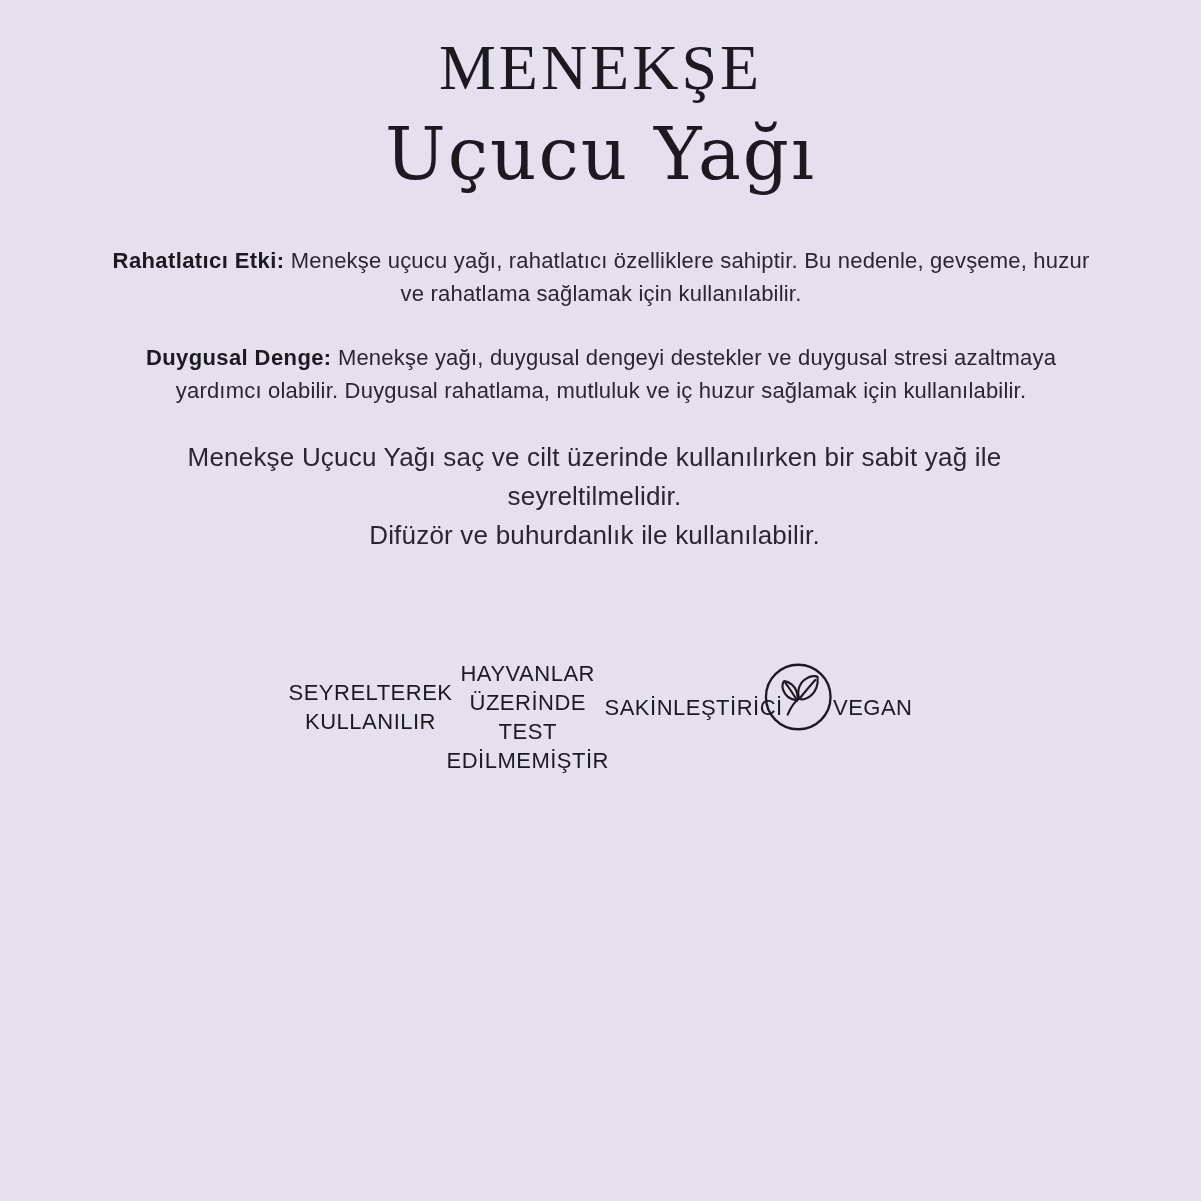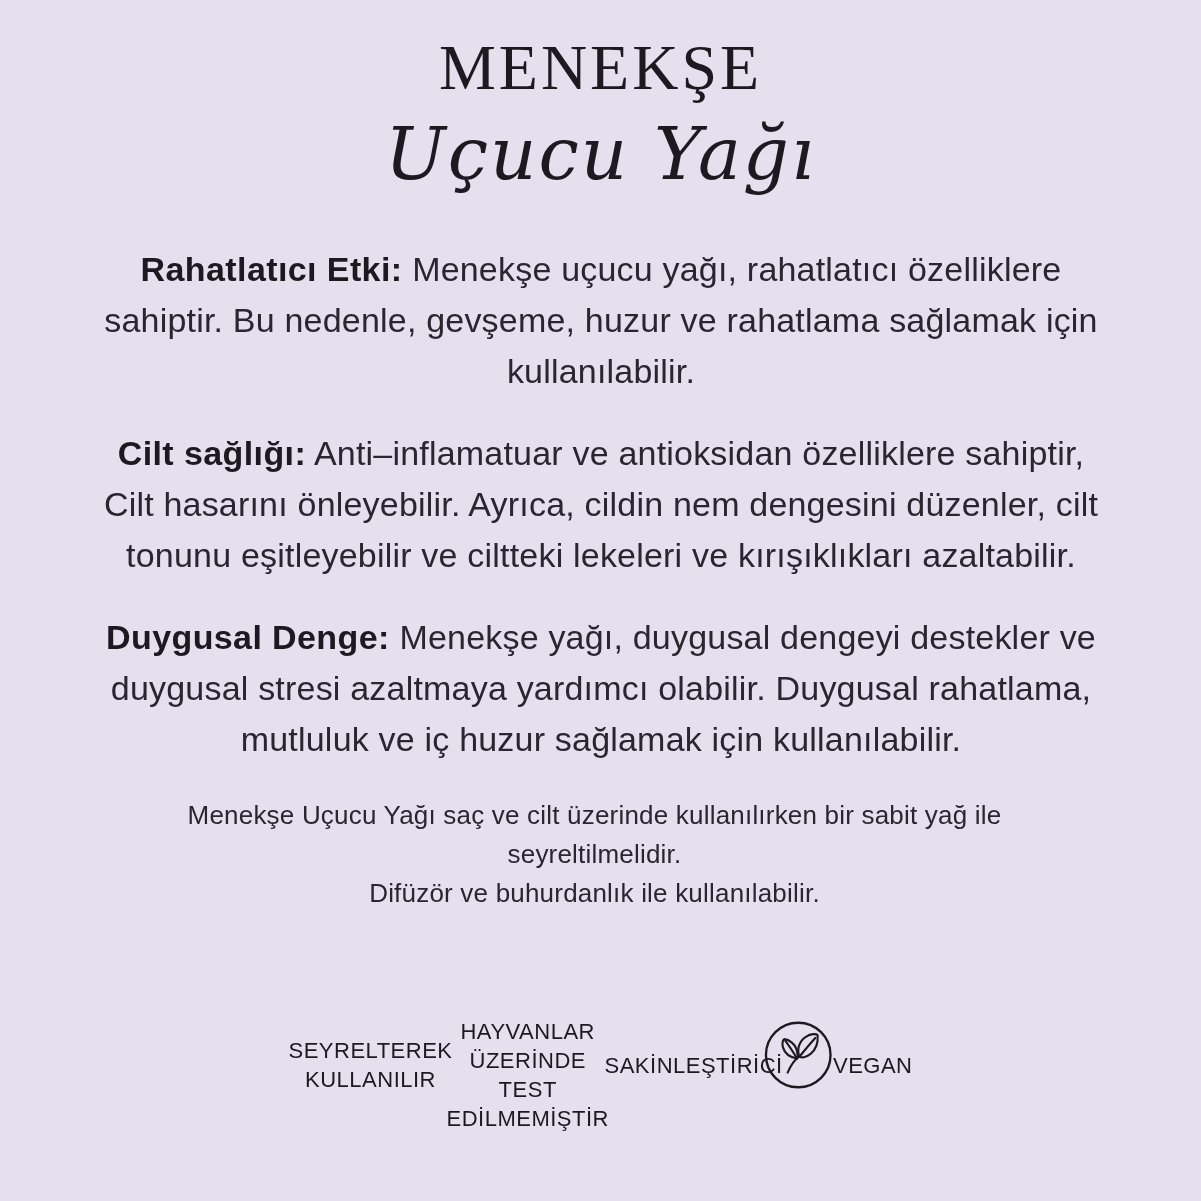--- a/index.html
+++ b/index.html
@@ -21,34 +21,33 @@
     font-family:"Liberation Serif",serif;
     font-weight:400;
     font-size:64px;
     letter-spacing:3px;
     line-height:1.05;
     margin:0;
     color:#1c1920;
   }
   .subtitle{
     font-family:"DejaVu Serif",serif;
-    font-style:italic;
     font-weight:400;
     font-size:72px;
     line-height:1.1;
     margin:14px 0 0 0;
     letter-spacing:2px;
     color:#1c1920;
   }
   .content{
     width:1000px;
     margin:50px auto 0 auto;
   }
   .para{
-    font-size:34px;
+    font-size:22px;
     line-height:1.5;
     letter-spacing:0.2px;
     margin:0 0 31px 1px;
     color:#2a2630;
   }
   .para b{
     font-weight:700;
     color:#1c1920;
     letter-spacing:0.4px;
   }
@@ -93,21 +92,20 @@
 </head>
 <body>
 
 <div class="page">
 
   <h1 class="title">MENEKŞE</h1>
   <div class="subtitle">Uçucu Yağı</div>
 
   <div class="content">
     <p class="para"><b>Rahatlatıcı Etki:</b><span> Menekşe uçucu yağı, rahatlatıcı özelliklere sahiptir. Bu nedenle, gevşeme, huzur ve rahatlama sağlamak için kullanılabilir.</span></p>
-    <p class="para"><b>Cilt sağlığı:</b><span> Anti–inflamatuar ve antioksidan özelliklere sahiptir, Cilt hasarını önleyebilir. Ayrıca, cildin nem dengesini düzenler, cilt tonunu eşitleyebilir ve ciltteki lekeleri ve kırışıklıkları azaltabilir.</span></p>
     <p class="para"><b>Duygusal Denge:</b><span> Menekşe yağı, duygusal dengeyi destekler ve duygusal stresi azaltmaya yardımcı olabilir. Duygusal rahatlama, mutluluk ve iç huzur sağlamak için kullanılabilir.</span></p>
 
     <p class="footer-note">
       <span>Menekşe Uçucu Yağı saç ve cilt üzerinde kullanılırken bir sabit yağ ile seyreltilmelidir.</span><br>
       <span>Difüzör ve buhurdanlık ile kullanılabilir.</span>
     </p>
   </div>
 
   <div class="badges">
 

